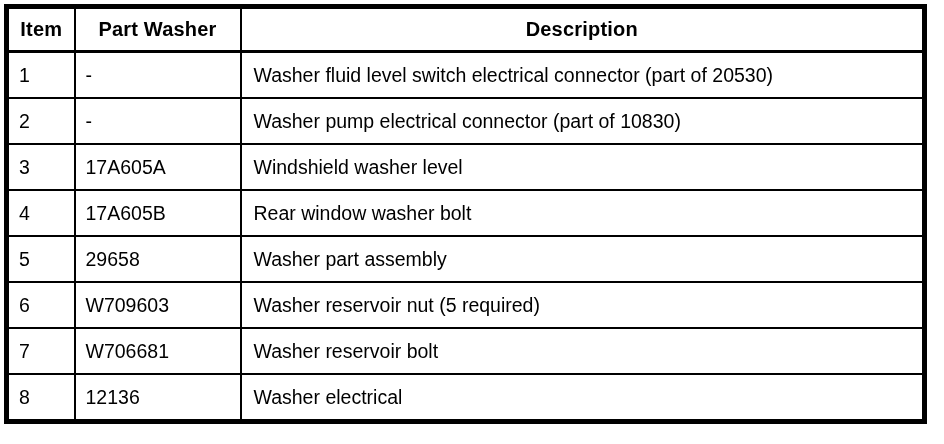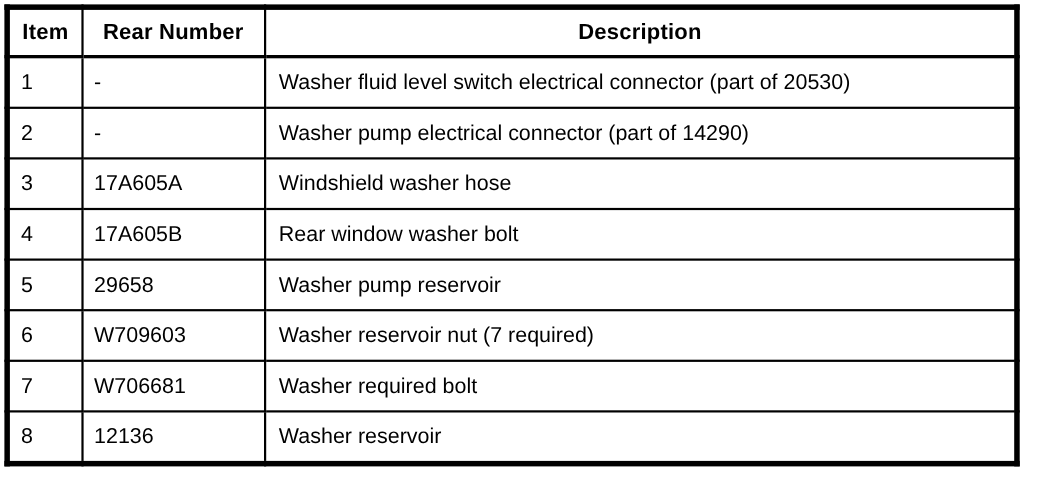--- a/index.html
+++ b/index.html
@@ -65,60 +65,60 @@
 <div class="page">
   <table class="parts-table">
     <colgroup>
       <col class="col-item">
       <col class="col-part">
       <col class="col-desc">
     </colgroup>
     <thead>
       <tr>
         <th>Item</th>
-        <th>Rear Number</th>
+        <th>Part Washer</th>
         <th>Description</th>
       </tr>
     </thead>
     <tbody>
       <tr>
         <td>1</td>
         <td>-</td>
         <td class="desc-cell">Washer fluid level switch electrical connector (part of 20530)</td>
       </tr>
       <tr>
         <td>2</td>
         <td>-</td>
-        <td class="desc-cell">Washer pump electrical connector (part of 14290)</td>
+        <td class="desc-cell">Washer pump electrical connector (part of 10830)</td>
       </tr>
       <tr>
         <td>3</td>
         <td>17A605A</td>
-        <td class="desc-cell">Windshield washer hose</td>
+        <td class="desc-cell">Windshield washer level</td>
       </tr>
       <tr>
         <td>4</td>
         <td>17A605B</td>
         <td class="desc-cell">Rear window washer bolt</td>
       </tr>
       <tr>
         <td>5</td>
         <td>29658</td>
-        <td class="desc-cell">Washer pump reservoir</td>
+        <td class="desc-cell">Washer part assembly</td>
       </tr>
       <tr>
         <td>6</td>
         <td>W709603</td>
-        <td class="desc-cell">Washer reservoir nut (7 required)</td>
+        <td class="desc-cell">Washer reservoir nut (5 required)</td>
       </tr>
       <tr>
         <td>7</td>
         <td>W706681</td>
-        <td class="desc-cell">Washer required bolt</td>
+        <td class="desc-cell">Washer reservoir bolt</td>
       </tr>
       <tr>
         <td>8</td>
         <td>12136</td>
-        <td class="desc-cell">Washer reservoir</td>
+        <td class="desc-cell">Washer electrical</td>
       </tr>
     </tbody>
   </table>
 </div>
 
 </body></html>

